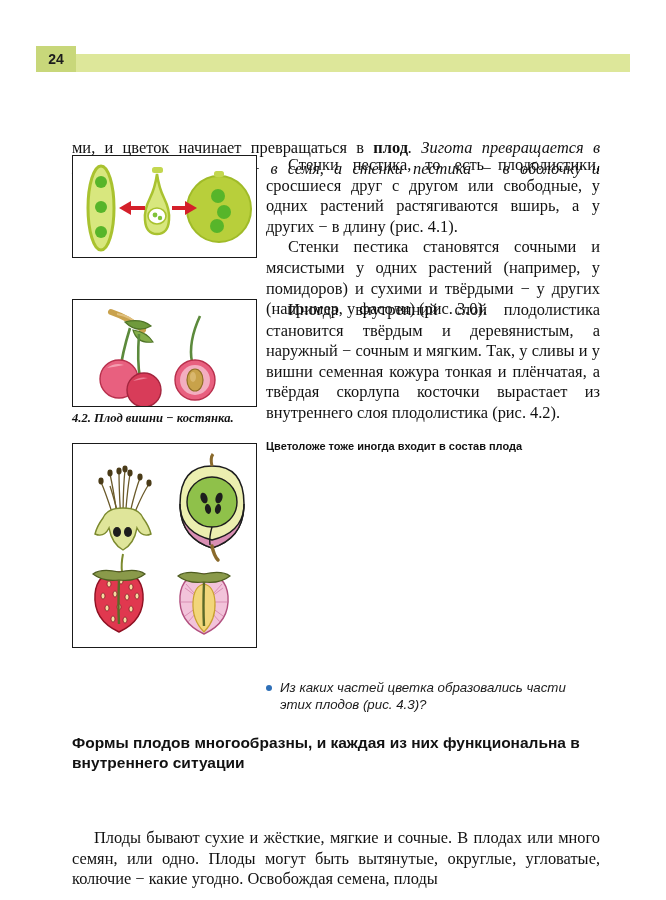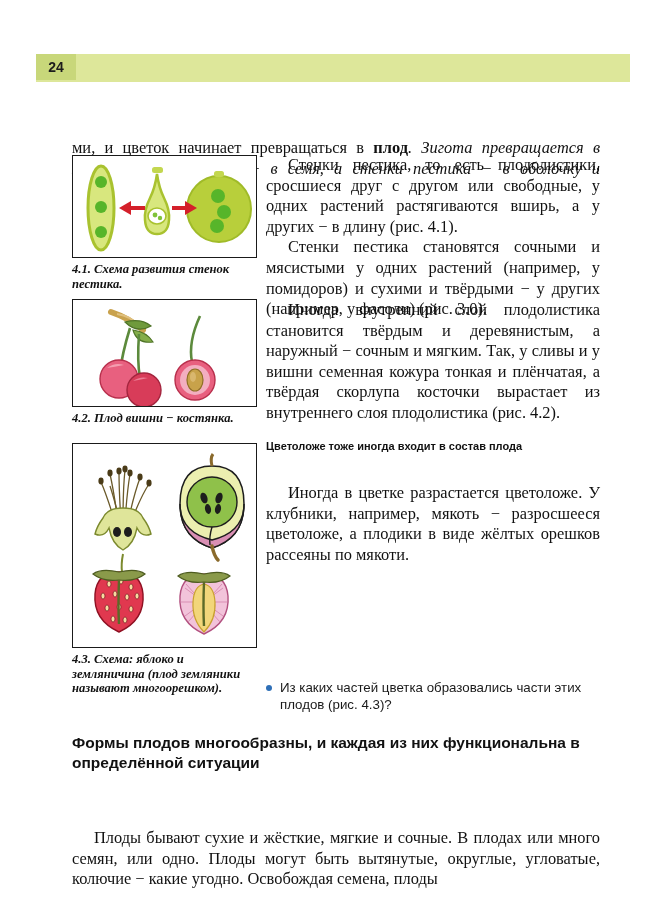--- a/index.html
+++ b/index.html
@@ -15,24 +15,24 @@
     color: #111111;
     overflow: hidden;
   }
 
   
   .page-header {
     position: absolute;
     left: 36px;
     top: 54px;
     width: 594px;
-    height: 28px;
+    height: 18px;
     background: #dde79a;
     display: flex;
-    align-items: flex-start;
+    align-items: flex-end;
   }
   .page-number-box {
     width: 40px;
     height: 26px;
     background: #c8d77a;
     display: flex;
     align-items: center;
     justify-content: center;
     font-family: "Liberation Sans", sans-serif;
     font-weight: bold;
@@ -135,20 +135,21 @@
     position: absolute;
     left: 266px;
     top: 679px;
     width: 334px;
     display: flex;
     gap: 8px;
     font-family: "Liberation Sans", sans-serif;
     font-size: 13.3px;
     line-height: 17.4px;
     color: #1a1a1a;
+    font-style: italic;
   }
   .q-bullet {
     flex: 0 0 auto;
     width: 6px;
     height: 6px;
     border-radius: 50%;
     background: #2e6fb7;
     margin-top: 6px;
   }
 
@@ -193,21 +194,20 @@
       <circle cx="144" cy="70" r="7" fill="#57b52a"></circle>
 
       <g fill="#d4202a">
         <rect x="54" y="50" width="18" height="4"></rect>
         <polygon points="46,52 58,45 58,59"></polygon>
         <rect x="99" y="50" width="16" height="4"></rect>
         <polygon points="124,52 112,45 112,59"></polygon>
       </g>
     </svg>
   </div>
-  <div class="figure-caption">4.1. Схема развития стенок пестика.</div>
 </div>
 
 <div class="figure" id="fig-2">
   <div class="figure-frame">
     <svg viewBox="0 0 185 108" width="185" height="108">
 
       <path d="M38 12 q18 6 32 18" stroke="#c9a24d" stroke-width="6" fill="none" stroke-linecap="round"></path>
       <path d="M44 14 q14 2 22 12" stroke="#e0c07e" stroke-width="2" fill="none"></path>
 
       <path d="M52 22 q16 -4 26 4 q-14 8 -26 -4 z" fill="#6f9a3c" stroke="#4e7327" stroke-width="1.2"></path>
@@ -307,40 +307,38 @@
           <path d="M108 158 h46"></path>
             <path d="M112 172 l38 -28"></path>
             <path d="M150 172 l-38 -28"></path>
         </g>
         <path d="M131 140 q10 2 11 18 q1 18 -11 30 q-12 -12 -11 -30 q1 -16 11 -18 z" fill="#f2d67a" stroke="#c9a12f" stroke-width="1.2"></path>
         <path d="M131 130 q-18 -4 -26 2 q10 8 26 6 q16 2 26 -6 q-8 -6 -26 -2 z" fill="#8a9a4a" stroke="#4e5c20" stroke-width="1.2"></path>
         <path d="M131 138 q-1 26 0 44" stroke="#5c6a28" stroke-width="2.4" fill="none"></path>
       </g>
     </svg>
   </div>
-  <div class="figure-caption">4.3. Схема: яблоко и земляничина (плод земляники называют многоорешком).</div>
 </div>
 
 <div class="right-col" id="rc-1">
   <p class="body-text">Стенки пестика, то есть плодолистики, сросшиеся друг с другом или свободные, у одних растений растягиваются вширь, а у других − в длину (рис. 4.1).</p>
   <p class="body-text">Стенки пестика становятся сочными и мясистыми у одних растений (например, у помидоров) и сухими и твёрдыми − у других (например, у фасоли) (рис. 3.0).</p>
 </div>
 
 <div class="right-col" id="rc-2">
   <p class="body-text">Иногда внутренний слой плодолистика становится твёрдым и деревянистым, а наружный − сочным и мягким. Так, у сливы и у вишни семенная кожура тонкая и плёнчатая, а твёрдая скорлупа косточки вырастает из внутреннего слоя плодолистика (рис. 4.2).</p>
 </div>
 
 <div class="subhead" id="subhead-1">Цветоложе тоже иногда входит в состав плода</div>
 
 <div class="right-col" id="rc-3">
-  <p class="body-text">Иногда в цветке разрастается цветоложе. У клубники, например, мякоть − разросшееся цветоложе, а плодики в виде жёлтых орешков рассеяны по мякоти.</p>
 </div>
 
 <div class="question-block">
   <span class="q-bullet"></span>
   <span>Из каких частей цветка образовались части этих плодов (рис. 4.3)?</span>
 </div>
 
-<div class="fullwidth-head">Формы плодов многообразны, и каждая из них функциональна в определённой ситуации</div>
+<div class="fullwidth-head">Формы плодов многообразны, и каждая из них функциональна в внутреннего ситуации</div>
 
 <div class="content" id="bottom-para">
   <p class="body-text">Плоды бывают сухие и жёсткие, мягкие и сочные. В плодах или много семян, или одно. Плоды могут быть вытянутые, округлые, угловатые, колючие − какие угодно. Освобождая семена, плоды</p>
 </div>
 
 </body></html>

